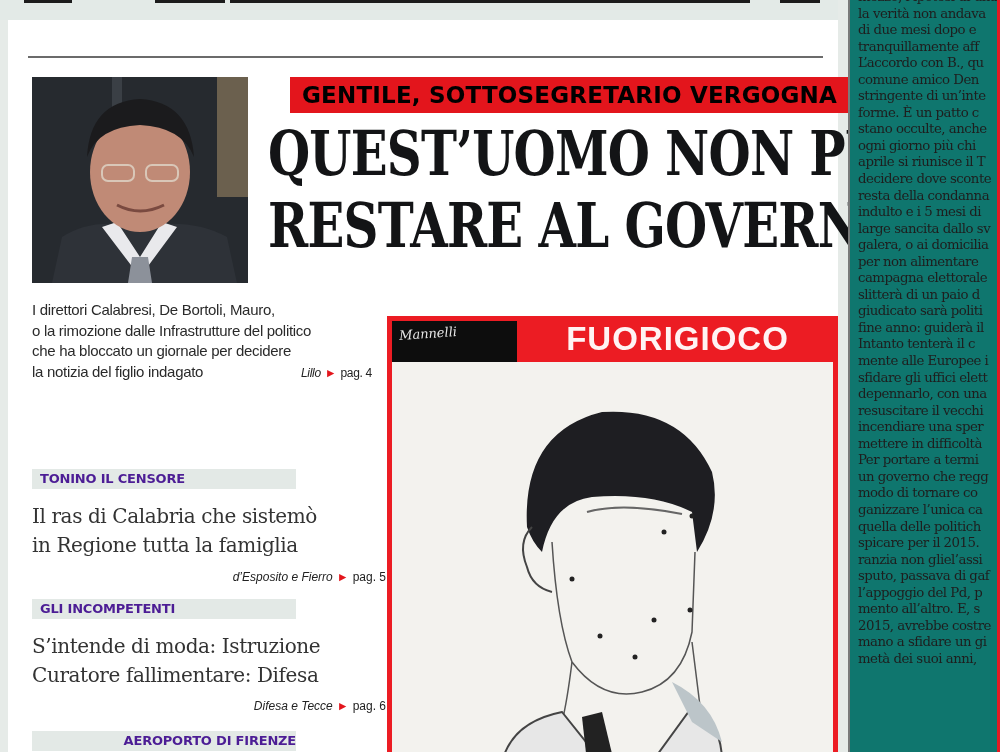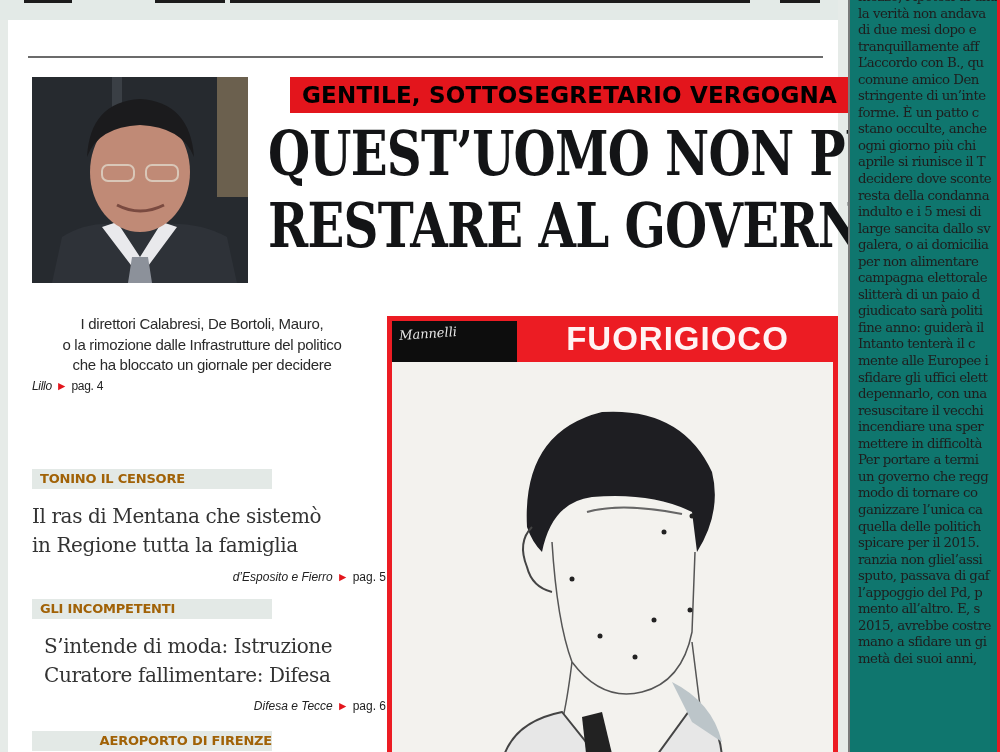--- a/index.html
+++ b/index.html
@@ -22,30 +22,30 @@
     
     .kicker { position: absolute; left: 260px; top: 57px; width: 568px; height: 36px; background: #e3151c;
               color: #000000; font-family: "DejaVu Sans", sans-serif; font-weight: bold; font-size: 23px;
               line-height: 36px; padding-left: 12px; letter-spacing: 0.2px; white-space: nowrap; margin-left: 22px; }
     .headline { position: absolute; left: 260px; top: 98px; width: 570px; font-family: "DejaVu Serif", serif;
                 font-weight: bold; color: #131416; font-size: 62px; line-height: 72px; letter-spacing: -1px;
                 transform: scaleX(0.78); transform-origin: left top; white-space: nowrap; }
     .headline span { display: block; }
 
     
-    .lead { position: absolute; left: 24px; top: 294px; width: 340px; font-family: "Liberation Sans", sans-serif;
-            font-size: 15px; line-height: 20.5px; color: #2a2a2a; letter-spacing: -0.3px; text-align: center; }
+    .lead { position: absolute; left: 24px; top: 280px; width: 340px; font-family: "Liberation Sans", sans-serif;
+            font-size: 15px; line-height: 20.5px; color: #2a2a2a; letter-spacing: -0.3px; }
     .byline { font-family: "Liberation Sans", sans-serif; font-weight: normal; font-style: normal; font-size: 12px; color: #222; }
     .byline .author { font-style: italic; }
     .byline .arrow { color: #e3151c; margin: 0 4px; }
     .lead .line-last { display: flex; justify-content: space-between; align-items: baseline; }
 
     
-    .tag { position: absolute; left: 24px; width: 240px; height: 20px; background: #e3e9e6;
-           color: #a16207; font-family: "DejaVu Sans", sans-serif; font-weight: bold; font-size: 13px;
+    .tag { position: absolute; left: 24px; width: 264px; height: 20px; background: #e3e9e6;
+           color: #4c1d95; font-family: "DejaVu Sans", sans-serif; font-weight: bold; font-size: 13px;
            line-height: 20px; padding-left: 8px; letter-spacing: -0.2px; }
     .story-title { position: absolute; left: 24px; width: 345px; font-family: "DejaVu Serif", serif;
                    font-size: 20px; line-height: 29px; color: #333; letter-spacing: -0.4px; }
     .story-byline { position: absolute; right: 452px; text-align: right; white-space: nowrap; }
 
     
     .cartoon { position: absolute; left: 379px; top: 296px; width: 451px; height: 436px; background: #f3f2ee;
                border: 5px solid #ec1c23; border-bottom: none; overflow: hidden; }
     .cartoon .sig-box { position: absolute; left: -5px; top: -5px; width: 130px; height: 46px; background: #0d0d0d; }
     .cartoon .sig { position: absolute; left: 12px; top: 10px; color: #e7e7e7; font-family: "DejaVu Serif", serif;
@@ -96,37 +96,38 @@
   <div class="headline">
     <span>QUEST’UOMO NON PUÒ</span>
     <span>RESTARE AL GOVERNO</span>
   </div>
 
   <div class="lead">
     <div>I direttori Calabresi, De Bortoli, Mauro,</div>
     <div>o la rimozione dalle Infrastrutture del politico</div>
     <div>che ha bloccato un giornale per decidere</div>
     <div class="line-last">
+      <span>la notizia del figlio indagato</span>
       <span class="byline">
         <span class="author">Lillo</span><span class="arrow">►</span><span>pag. 4</span>
       </span>
     </div>
   </div>
 
   <div class="tag" style="top:449px;">TONINO IL CENSORE</div>
   <div class="story-title" style="top:482px;">
-    <div>Il ras di Mentana che sistemò</div>
+    <div>Il ras di Calabria che sistemò</div>
     <div>in Regione tutta la famiglia</div>
   </div>
   <div class="story-byline byline" style="top:550px;">
     <span class="author">d’Esposito e Fierro</span><span class="arrow">►</span><span>pag. 5</span>
   </div>
 
   <div class="tag" style="top:579px;">GLI INCOMPETENTI</div>
-  <div class="story-title" style="top:612px;margin-left:12px;">
+  <div class="story-title" style="top:612px;">
     <div>S’intende di moda: Istruzione</div>
     <div>Curatore fallimentare: Difesa</div>
   </div>
   <div class="story-byline byline" style="top:679px;">
     <span class="author">Difesa e Tecce</span><span class="arrow">►</span><span>pag. 6</span>
   </div>
 
   <div class="tag" style="top:711px;text-align:right;">AEROPORTO DI FIRENZE</div>
 
   <div class="cartoon">

